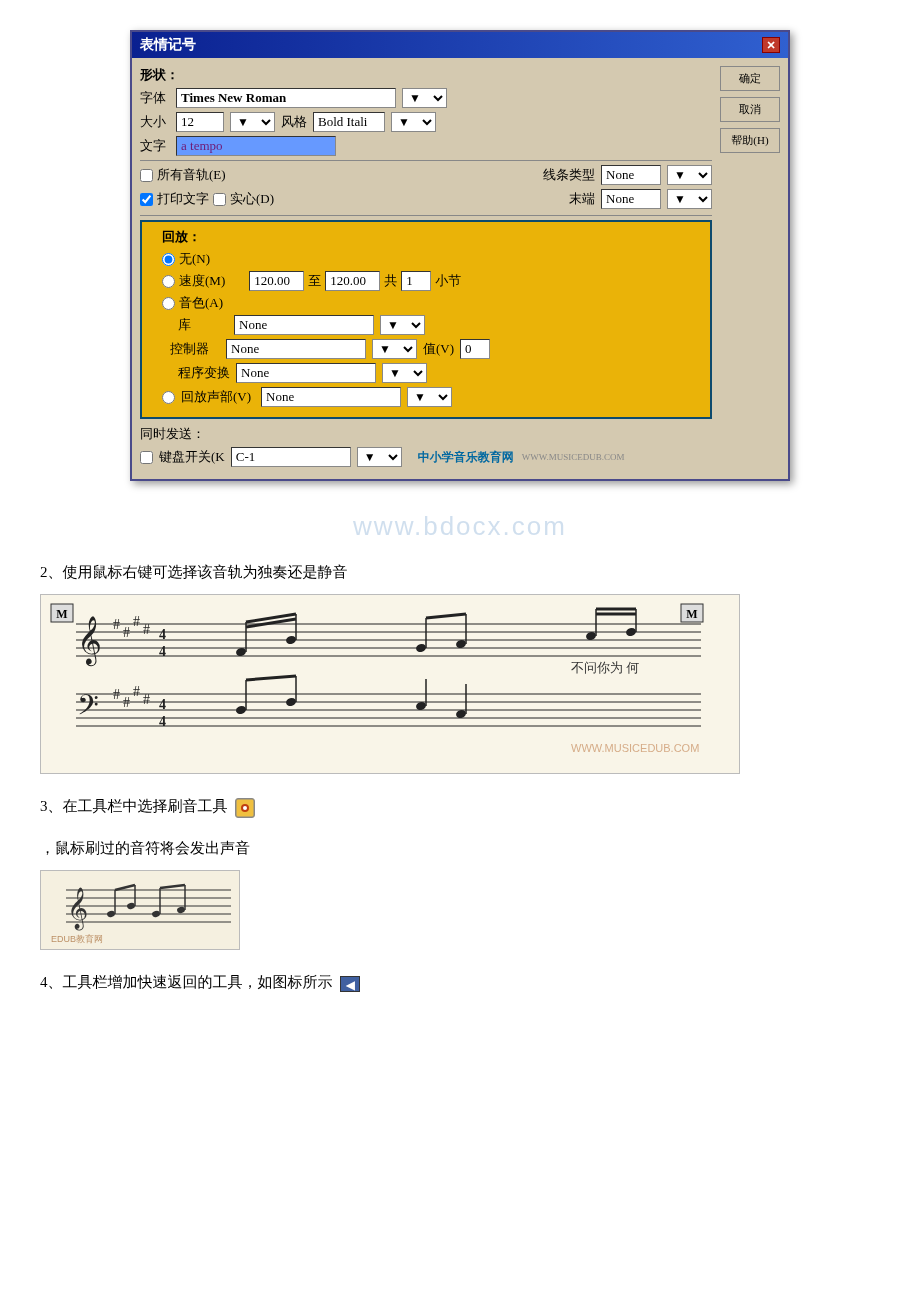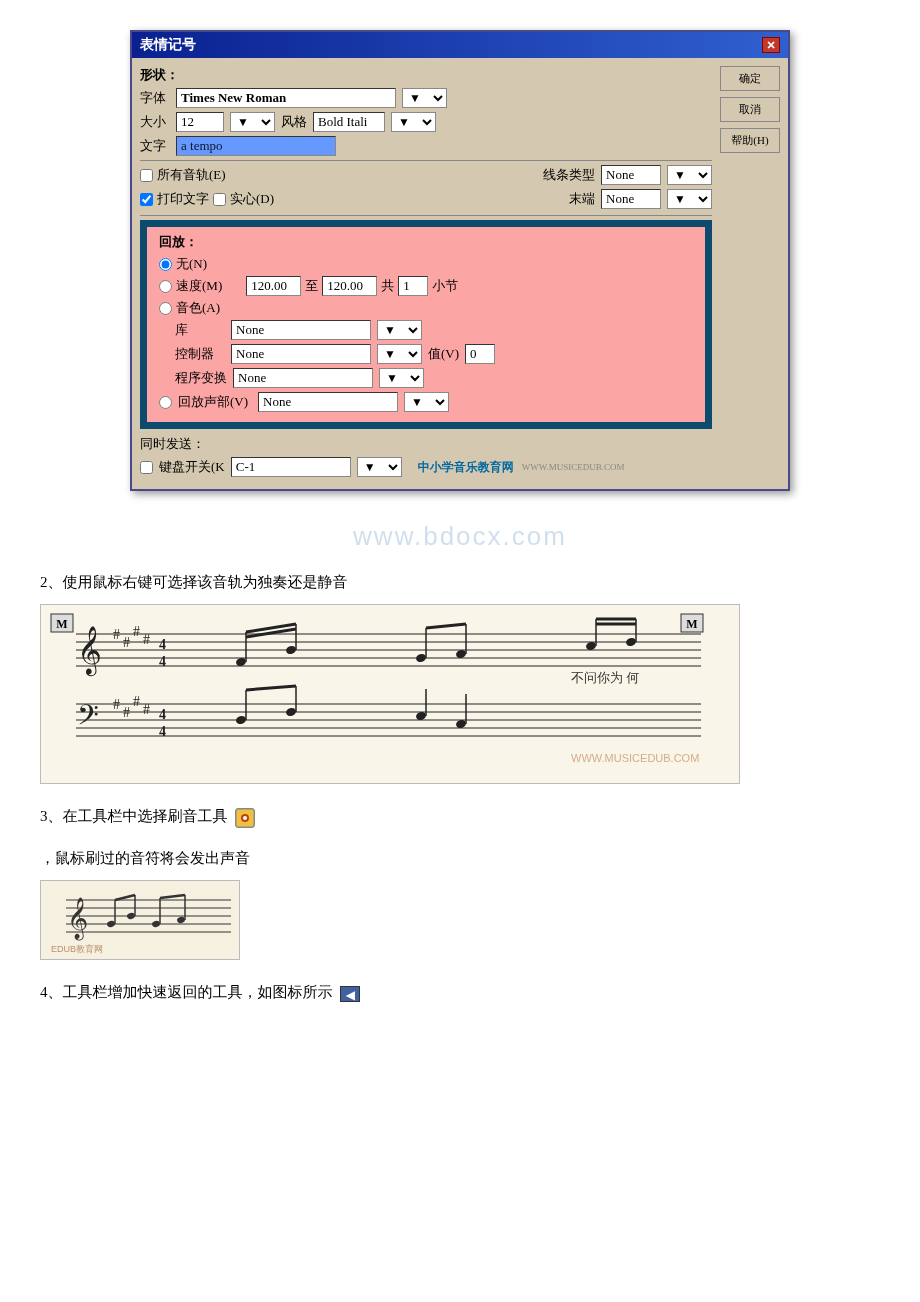--- a/index.html
+++ b/index.html
@@ -106,21 +106,21 @@
       border: 1px solid #888;
       background: #fff;
       font-size: 12px;
       font-family: SimSun, "宋体", serif;
       padding: 1px 2px;
     }
     .form-select-small { width: 45px; }
 
     .text-input-highlighted {
       background: #6699ff;
-      color: #0f172a;
+      color: #701a75;
       width: 160px;
     }
 
     .checkbox-row {
       display: flex;
       align-items: center;
       gap: 4px;
       font-size: 13px;
     }
     .radio-row {
@@ -137,23 +137,23 @@
       margin: 4px 0;
     }
 
     .inline-label {
       font-size: 13px;
       white-space: nowrap;
     }
 
     
     .playback-section {
-      border: 7px solid #0c4a6e;
-      background: #fca5a5;
-      padding: 6px 12px;
+      border: 2px solid #0c4a6e;
+      background: #eab308;
+      padding: 6px 20px;
       margin-top: 4px;
     }
 
     
     .section-text {
       font-size: 15px;
       color: #000;
       margin: 18px 0 10px 0;
       line-height: 1.6;
     }
@@ -314,21 +314,21 @@
           <input type="radio" name="playback" style="">
           <span>音色(A)</span>
         </div>
 
         <div class="form-row" style="margin-left:16px">
           <span class="form-label" style="min-width:50px">库</span>
           <input class="form-input" style="width: 140px;" type="text" value="None">
           <select class="form-select form-select-small"><option>▼</option></select>
         </div>
 
-        <div class="form-row" style="margin-left:16px">
+        <div class="form-row" style="margin-left:8px">
           <span class="form-label" style="min-width:50px">控制器</span>
           <input class="form-input" style="width: 140px;" type="text" value="None">
           <select class="form-select form-select-small"><option>▼</option></select>
           <span>值(V)</span>
           <input class="form-input" style="width: 30px;" type="text" value="0">
         </div>
 
         <div class="form-row" style="margin-left:16px">
           <span class="form-label" style="min-width:50px">程序变换</span>
           <input class="form-input" style="width: 140px;" type="text" value="None">

